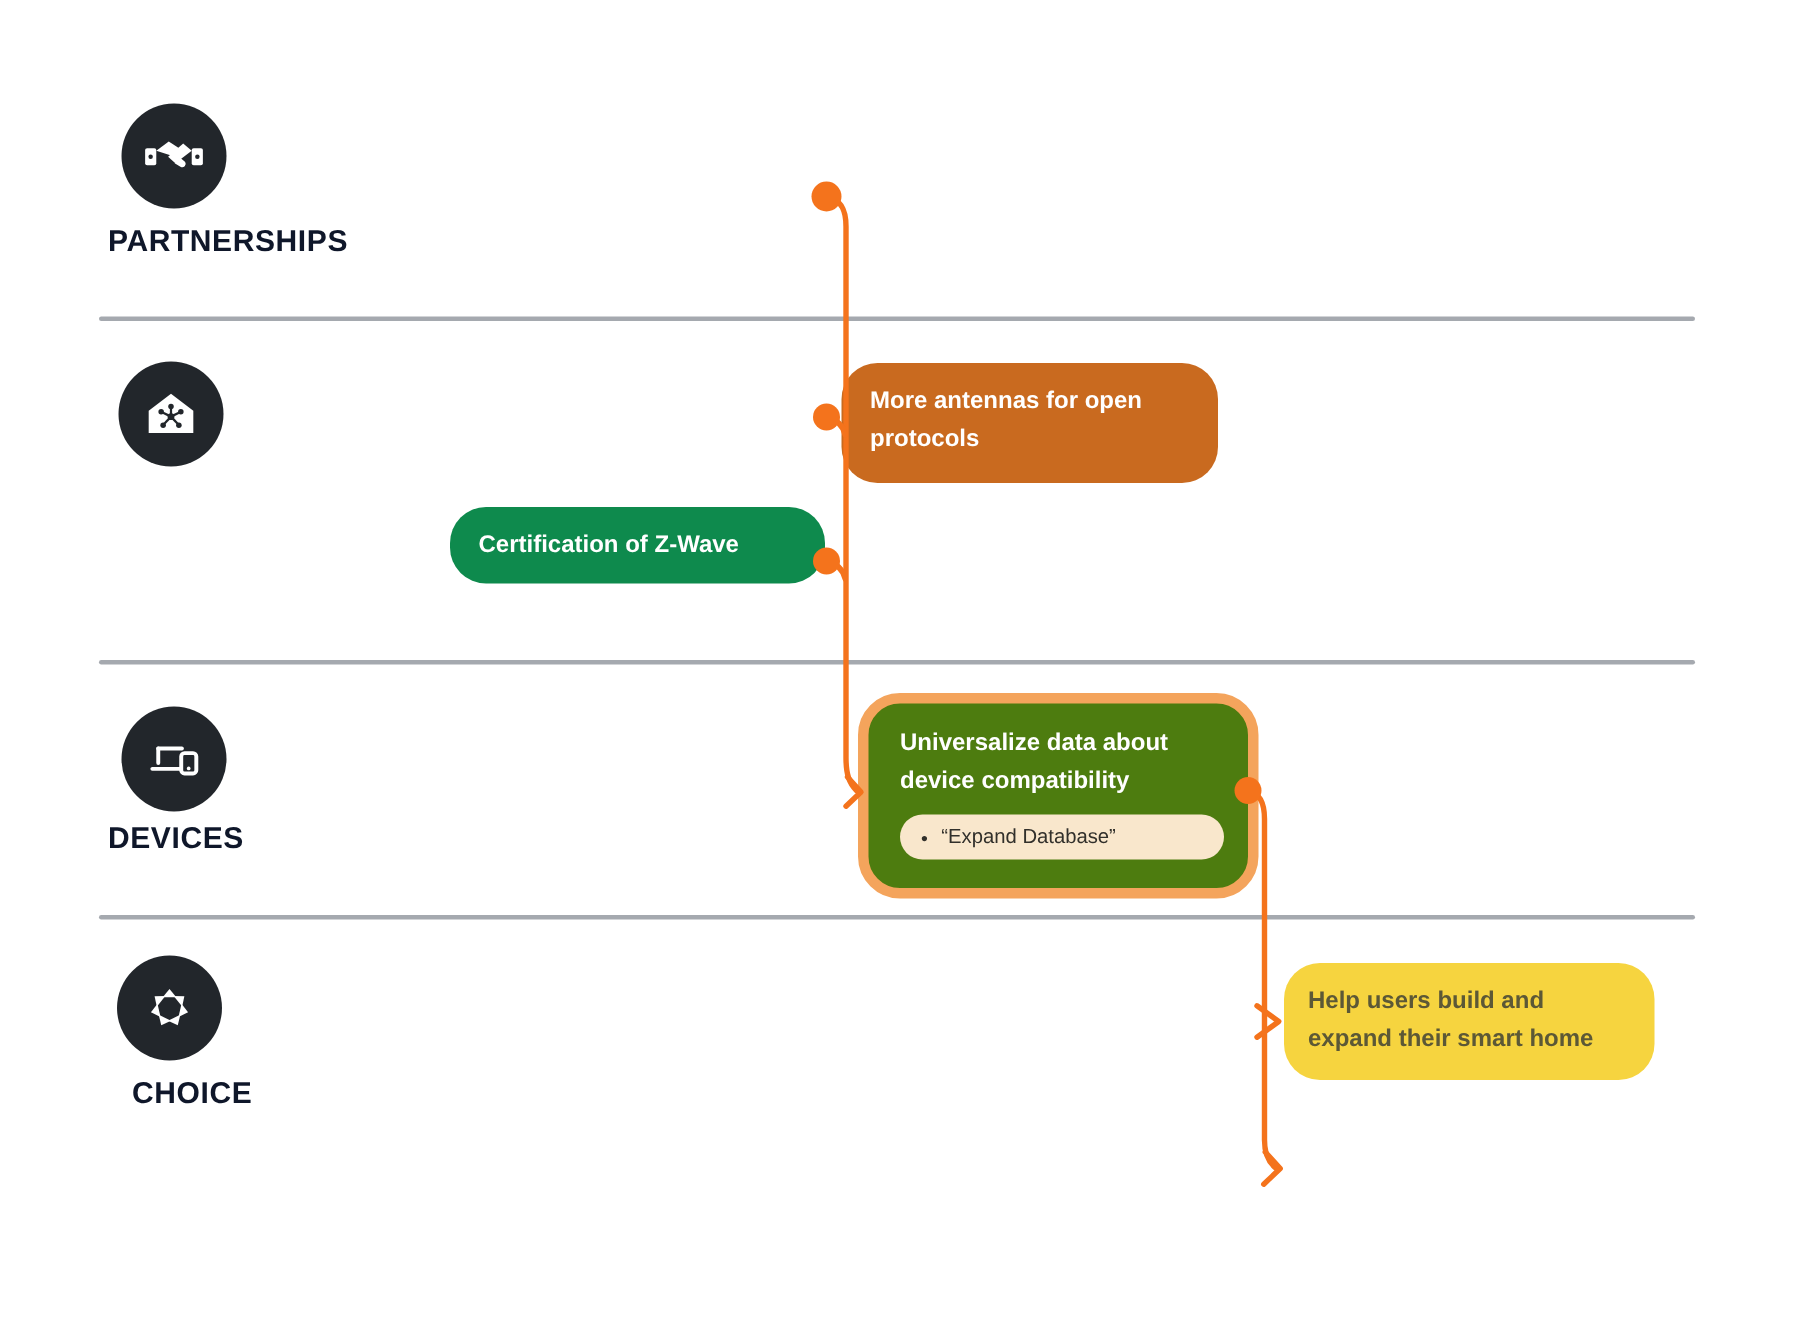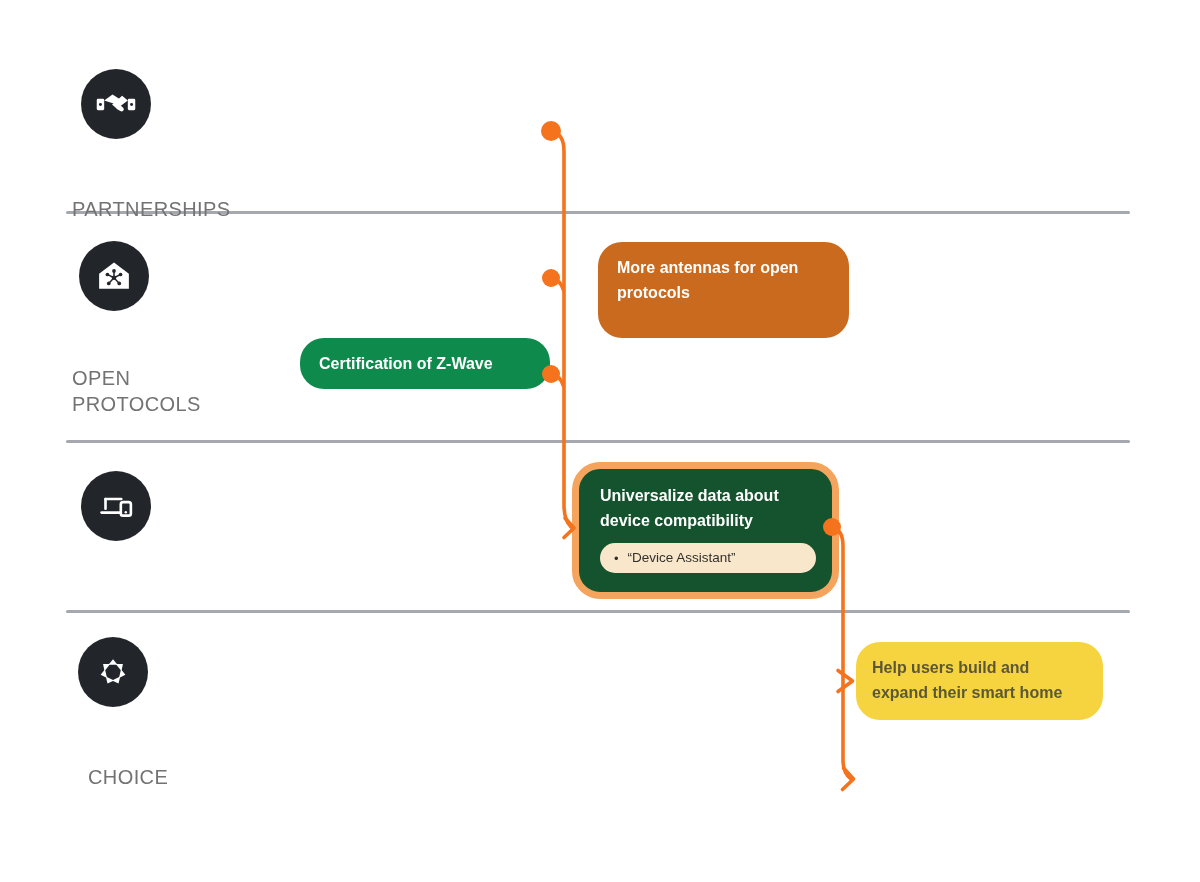--- a/index.html
+++ b/index.html
@@ -5,30 +5,30 @@
   html,body{margin:0;padding:0;background:#ffffff;}
   body{width:1200px;height:882px;overflow:hidden;font-family:"Liberation Sans",sans-serif;}
   .canvas{position:relative;width:1200px;height:882px;background:#ffffff;}
 
   .divider{position:absolute;left:66px;width:1064px;height:3px;background:#a5a9af;border-radius:2px;}
 
   .icon-circle{position:absolute;width:70px;height:70px;border-radius:50%;background:#22262b;
     display:flex;align-items:center;justify-content:center;}
   .icon-circle svg{width:42px;height:42px;}
 
-  .row-label{position:absolute;font-weight:normal;font-size:20px;line-height:1.32;
-    color:#737373;letter-spacing:.4px;margin-top:48px;}
+  .row-label{position:absolute;font-weight:bold;font-size:20px;line-height:1.32;
+    color:#0f172a;letter-spacing:.4px;}
 
   .card{position:absolute;border-radius:24px;box-sizing:border-box;
     font-weight:bold;font-size:16px;line-height:1.56;padding:14px 19px;}
   .card.green{background:#0e8a4d;color:#ffffff;}
   .card.orange{background:#c96a1f;color:#ffffff;}
   .card.yellow{background:#f6d43f;color:#5c5836;padding-left:16px;}
 
-  .card.highlight{background:#14532d;color:#ffffff;border:7px solid #f4a45c;border-radius:28px;
+  .card.highlight{background:#4d7c0f;color:#ffffff;border:7px solid #f4a45c;border-radius:28px;
     padding:13px 15px 12px 15px;}
   .card.highlight .card-title{margin:2px 0 0 6px;}
   .tag-pill{margin:9px 0 0 6px;background:#f9e7cc;color:#32302b;border-radius:15px;
     font-weight:normal;font-size:13.5px;line-height:1.2;padding:7px 14px;width:188px;
     display:flex;align-items:center;gap:9px;}
   .tag-pill .bullet{font-size:13px;line-height:1;}
 
   .connectors{position:absolute;left:0;top:0;z-index:5;pointer-events:none;}
 </style>
 </head>
@@ -69,48 +69,48 @@
       <g fill="#22262b">
         <circle cx="24" cy="26" r="2.6"></circle>
         <circle cx="24" cy="18.2" r="2.1"></circle>
         <circle cx="16.5" cy="22.3" r="2.1"></circle>
         <circle cx="31.5" cy="22.3" r="2.1"></circle>
         <circle cx="18" cy="32.5" r="2.1"></circle>
         <circle cx="30" cy="32.5" r="2.1"></circle>
       </g>
     </svg>
   </div>
-  <div class="row-label" style="left:72px;top:317px;width:150px">OPEN PROTOCOLS</div>
 
 
   <div class="card green" style="left:300px;top:338px;width:250px;height:51px">
     <span>Certification of Z-Wave</span>
   </div>
 
-  <div class="card orange" style="left:598px;top:242px;width:251px;height:96px">
+  <div class="card orange" style="left:561px;top:242px;width:251px;height:80px">
     <span>More antennas for open protocols</span>
   </div>
 
   <div class="icon-circle" style="left:81px;top:471px">
     <svg viewBox="0 0 48 48">
       <g stroke="#ffffff" stroke-width="3" fill="none" stroke-linecap="round" stroke-linejoin="round">
         <path d="M12 16 h18"></path>
         <path d="M12 16 v11"></path>
         <path d="M7.5 31.5 h21"></path>
         <rect x="29.5" y="19.5" width="11.5" height="15.5" rx="2.5"></rect>
       </g>
       <circle cx="35.2" cy="31.2" r="1.4" fill="#ffffff"></circle>
     </svg>
   </div>
+  <div class="row-label" style="left:72px;top:546px;width:200px">DEVICES</div>
 
   <div class="card highlight" style="left:572px;top:462px;width:267px;height:137px">
     <div class="card-title">Universalize data about device compatibility</div>
     <div class="tag-pill">
       <span class="bullet">•</span>
-      <span>“Device Assistant”</span>
+      <span>“Expand Database”</span>
     </div>
   </div>
 
   <div class="icon-circle" style="left:78px;top:637px">
     <svg viewBox="0 0 48 48">
       <g fill="#ffffff">
         <polygon points="24,9.5 29.2,15.8 18.8,15.8"></polygon>
         <polygon points="24,9.5 29.2,15.8 18.8,15.8" transform="rotate(51.4 24 24)"></polygon>
         <polygon points="24,9.5 29.2,15.8 18.8,15.8" transform="rotate(102.8 24 24)"></polygon>
         <polygon points="24,9.5 29.2,15.8 18.8,15.8" transform="rotate(154.2 24 24)"></polygon>

